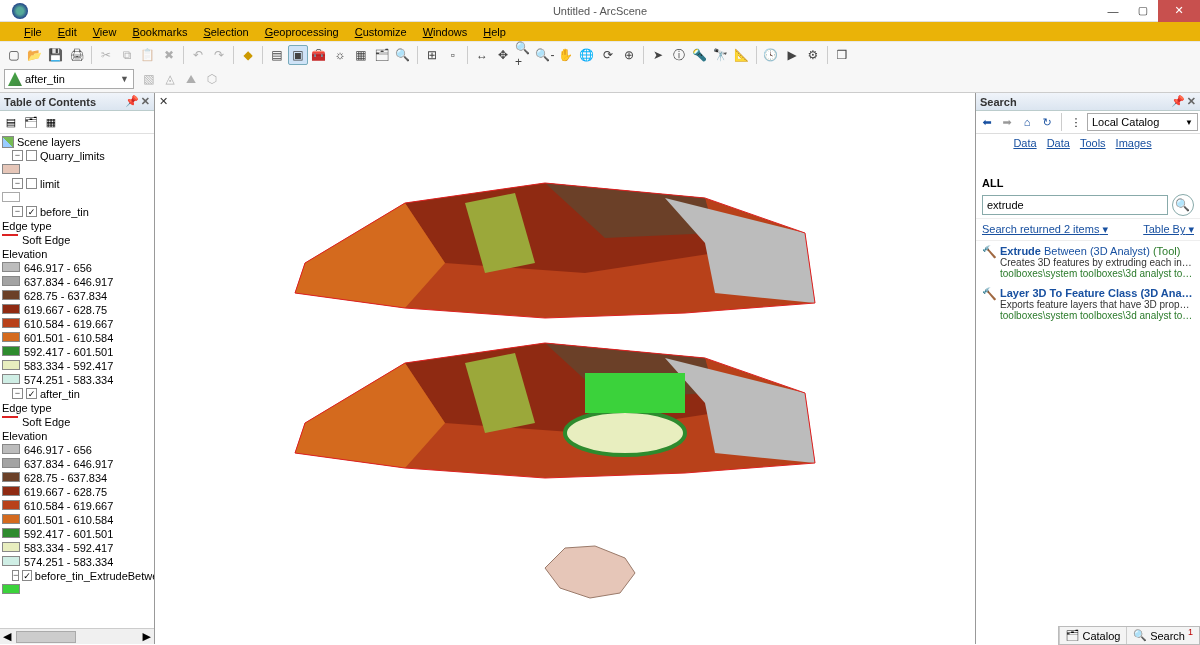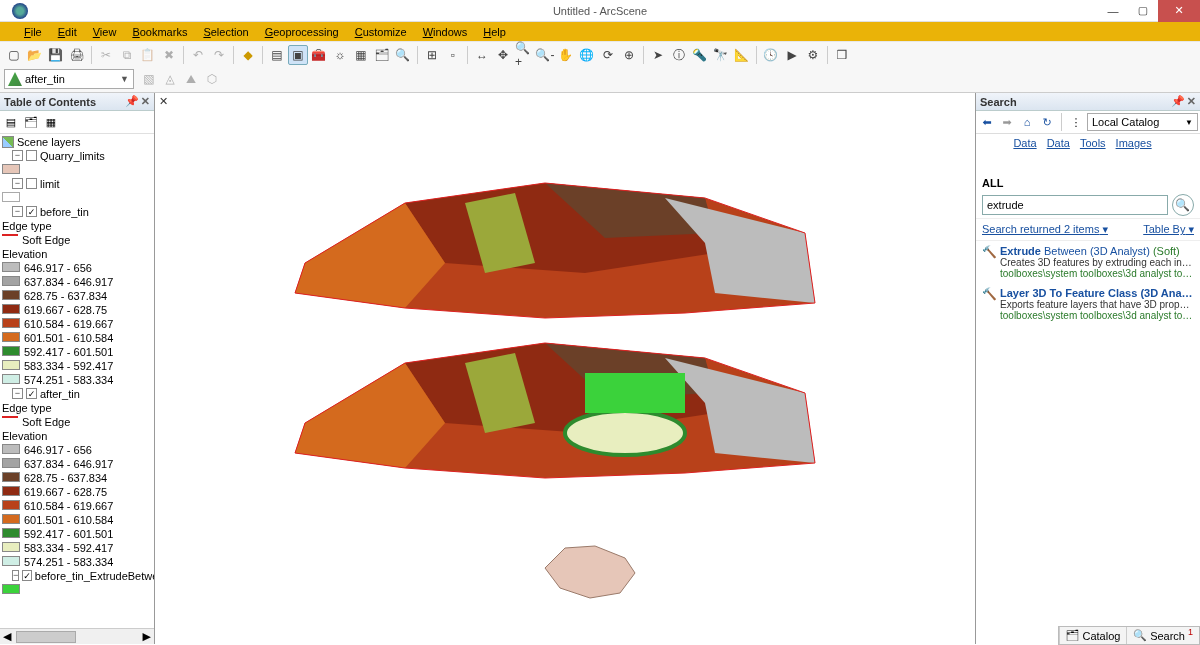--- a/index.html
+++ b/index.html
@@ -395,21 +395,21 @@
       <div class="search-go">🔍</div>
     </div>
     <div class="results-hdr">
       <span class="rlink"><span>Search returned 2 items</span> ▾</span>
       <span class="rlink"><span>Table By</span> ▾</span>
     </div>
     <div id="results-list">
         <div class="result-item">
           <div class="ricon">🔨</div>
           <div class="rbody">
-            <div class="result-title"><b>Extrude</b><span class="suffix"> Between (3D Analyst)</span> <span class="tool-tag">(Soft)</span></div>
+            <div class="result-title"><b>Extrude</b><span class="suffix"> Between (3D Analyst)</span> <span class="tool-tag">(Tool)</span></div>
             <div class="result-desc">Creates 3D features by extruding each in…</div>
             <div class="result-path">toolboxes\system toolboxes\3d analyst to…</div>
           </div>
         </div>
         <div class="result-item">
           <div class="ricon">🔨</div>
           <div class="rbody">
             <div class="result-title"><b>Layer 3D To Feature Class (3D Analyst…</b><span class="suffix"></span> <span class="tool-tag"></span></div>
             <div class="result-desc">Exports feature layers that have 3D prope…</div>
             <div class="result-path">toolboxes\system toolboxes\3d analyst to…</div>

